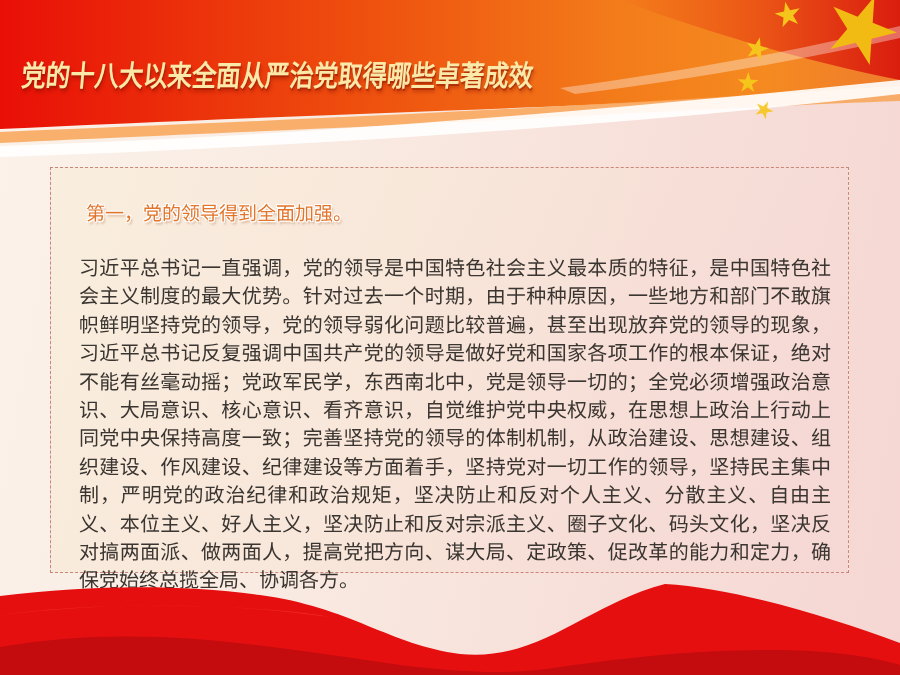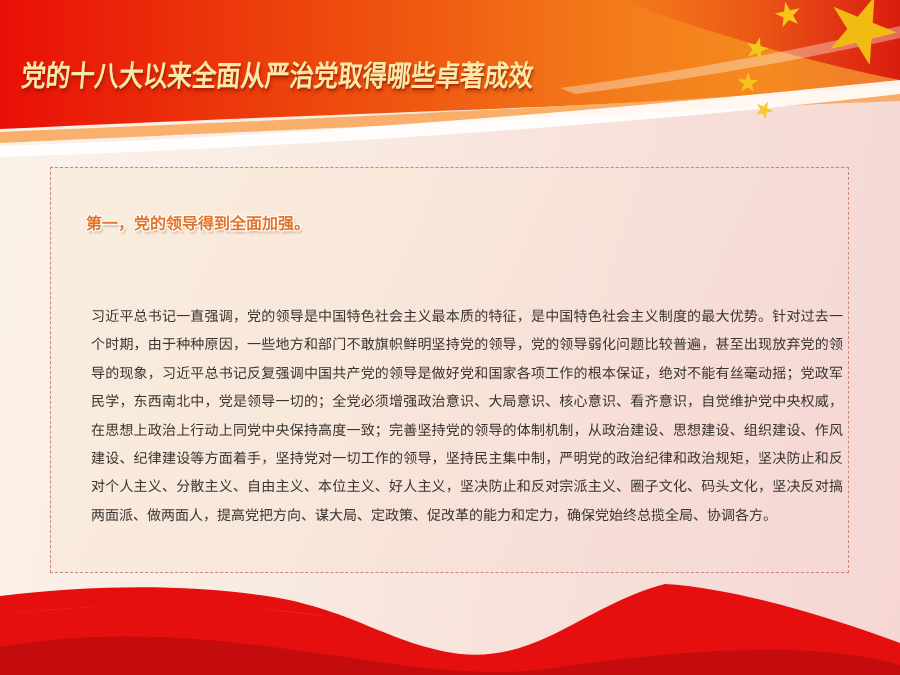--- a/index.html
+++ b/index.html
@@ -20,30 +20,29 @@
   }
   
   .card{
     position:absolute;left:50px;top:167px;width:799px;height:406px;z-index:2;
     box-sizing:border-box;
     border:1px dashed var(--card-border,#c98779);
     background:linear-gradient(115deg,#f9eddcd9 0%,#f8e7d9d9 40%,#f6dcd6d9 75%,#f5d7d4d9 100%);
   }
   .card-heading{
     position:absolute;left:35px;top:30px;
-    font-size:16px;font-weight:bold;white-space:nowrap;
+    font-size:19px;font-weight:normal;white-space:nowrap;
     color:var(--heading-orange,#e2752c);
     text-shadow:-1px -1px 0 #fff,1px -1px 0 #fff,-1px 1px 0 #fff,1px 1px 0 #fff,
                 2px 3px 2px rgba(160,90,40,.35);
-    margin-top:12px;
   }
   .card-body{
-    position:absolute;left:40px;top:86px;width:752px;
-    font-size:14px;line-height:28.4px;color:var(--body-text,#3a3530);
-    text-align:justify;letter-spacing:0;margin-top:48px;
+    position:absolute;left:28px;top:86px;width:752px;
+    font-size:20px;line-height:28.4px;color:var(--body-text,#3a3530);
+    text-align:justify;letter-spacing:0;
   }
   
   .ribbon{position:absolute;left:0;bottom:0;width:900px;height:120px;z-index:4;}
 </style>
 </head>
 <body>
 
 <div class="header">
   <svg width="900" height="165" viewBox="0 0 900 165">
     <defs>

